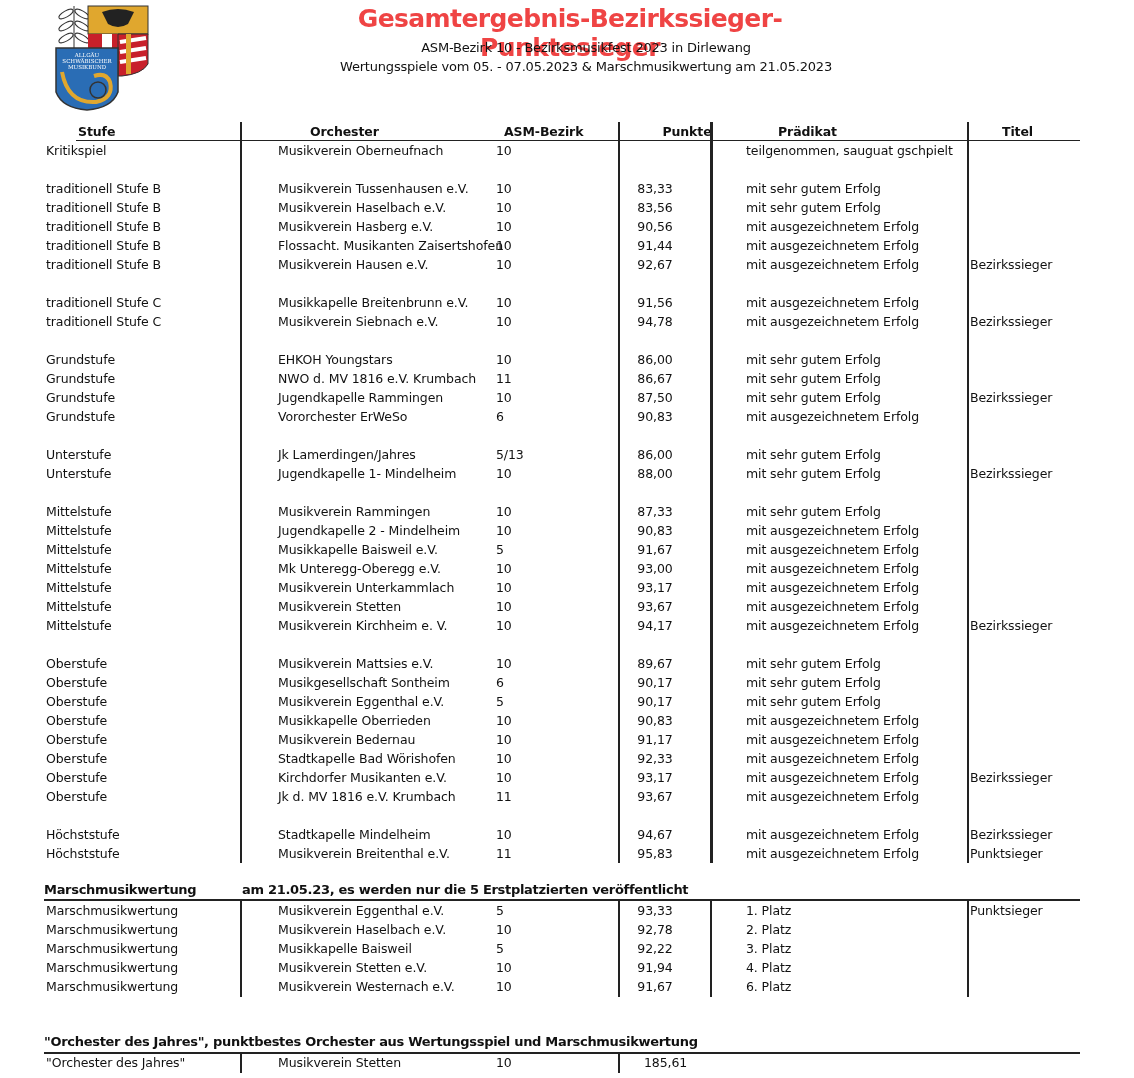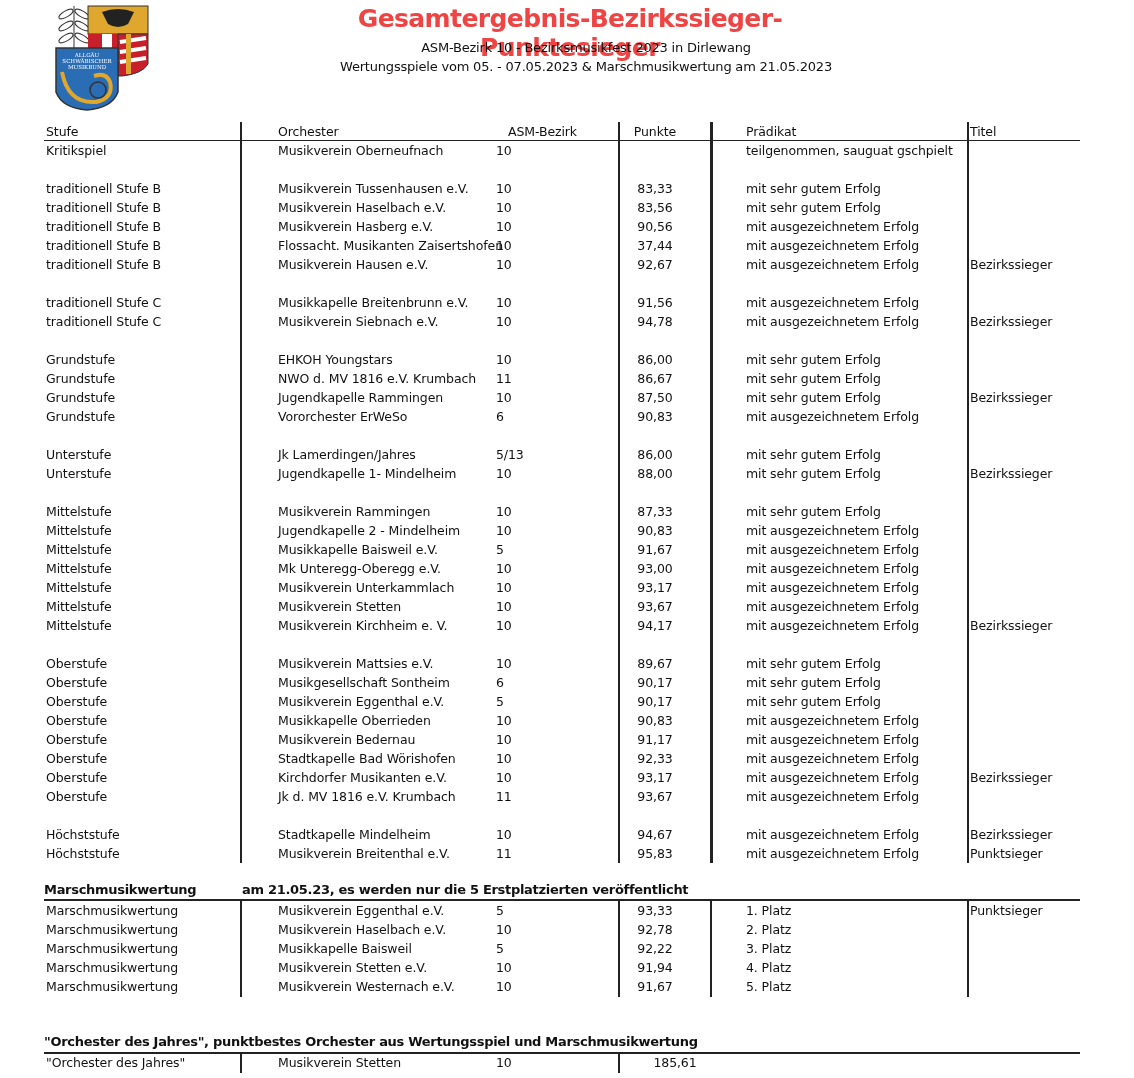--- a/index.html
+++ b/index.html
@@ -14,22 +14,22 @@
 
     .tbl { position: absolute; left: 44px; width: 1036px; }
     .row { position: relative; height: 19px; font-size: 12.5px; line-height: 19px; letter-spacing: -0.1px; }
     .row > span { position: absolute; top: 0; white-space: nowrap; }
     .c-stufe { left: 2px; }
     .c-orch { left: 198px; padding-left: 36px; }
     .c-bez { left: 452px; width: 120px; }
     .c-pkt { left: 580px; width: 62px; text-align: center; }
     .c-prad { left: 670px; padding-left: 32px; }
     .c-titel { left: 926px; }
-    .hdr { font-weight: normal; border-bottom: 1.5px solid #222; height: 18px; }
-    .hdr .c-bez { left: 464px; width: auto; text-align: center; }
+    .hdr { font-weight: bold; border-bottom: 1.5px solid #222; height: 18px; margin-left: 32px; }
+    .hdr .c-bez { left: 428px; width: auto; text-align: center; }
     .gap { height: 19px; }
     .vline { position: absolute; width: 1.5px; background: #222; }
     .vline.thick { width: 2.5px; }
     .sec-hdr { position: absolute; left: 44px; font-weight: bold; font-size: 13px; letter-spacing: -0.3px; }
     .hline { position: absolute; height: 1.5px; background: #222; }
   </style>
 </head>
 <body>
 
 <div class="logo">
@@ -108,21 +108,21 @@
         <span class="c-orch">Musikverein Hasberg e.V.</span>
         <span class="c-bez">10</span>
         <span class="c-pkt">90,56</span>
         <span class="c-prad">mit ausgezeichnetem Erfolg</span>
         <span class="c-titel"></span>
       </div>
       <div class="row">
         <span class="c-stufe">traditionell Stufe B</span>
         <span class="c-orch">Flossacht. Musikanten Zaisertshofen</span>
         <span class="c-bez">10</span>
-        <span class="c-pkt">37,44</span>
+        <span class="c-pkt">91,44</span>
         <span class="c-prad">mit ausgezeichnetem Erfolg</span>
         <span class="c-titel"></span>
       </div>
       <div class="row">
         <span class="c-stufe">traditionell Stufe B</span>
         <span class="c-orch">Musikverein Hausen e.V.</span>
         <span class="c-bez">10</span>
         <span class="c-pkt">92,67</span>
         <span class="c-prad">mit ausgezeichnetem Erfolg</span>
         <span class="c-titel">Bezirkssieger</span>
@@ -375,33 +375,33 @@
       <span class="c-bez">10</span>
       <span class="c-pkt">91,94</span>
       <span class="c-prad">4. Platz</span>
       <span class="c-titel"></span>
     </div>
     <div class="row">
       <span class="c-stufe">Marschmusikwertung</span>
       <span class="c-orch">Musikverein Westernach e.V.</span>
       <span class="c-bez">10</span>
       <span class="c-pkt">91,67</span>
-      <span class="c-prad">5. Platz</span>
+      <span class="c-prad">6. Platz</span>
       <span class="c-titel"></span>
     </div>
   </div>
 <div class="vline" style="left:240px; top:901px; height:96px;"></div>
 <div class="vline" style="left:618px; top:901px; height:96px;"></div>
 <div class="vline" style="left:710px; top:901px; height:96px;"></div>
 <div class="vline" style="left:967px; top:901px; height:96px;"></div>
 
 <div class="sec-hdr" style="top:1034px;">"Orchester des Jahres", punktbestes Orchester aus Wertungsspiel und Marschmusikwertung</div>
 <div class="hline" style="left:44px; top:1052px; width:1036px;"></div>
 <div class="tbl" style="top:1053px;">
   <div class="row">
     <span class="c-stufe">"Orchester des Jahres"</span>
     <span class="c-orch">Musikverein Stetten</span>
     <span class="c-bez">10</span>
-    <span class="c-pkt" style="text-align:center; left:600px;">185,61</span>
+    <span class="c-pkt" style="text-align:left; left:600px;">185,61</span>
   </div>
 </div>
 <div class="vline" style="left:240px; top:1053px; height:20px;"></div>
 <div class="vline" style="left:618px; top:1053px; height:20px;"></div>
 
 </body></html>

